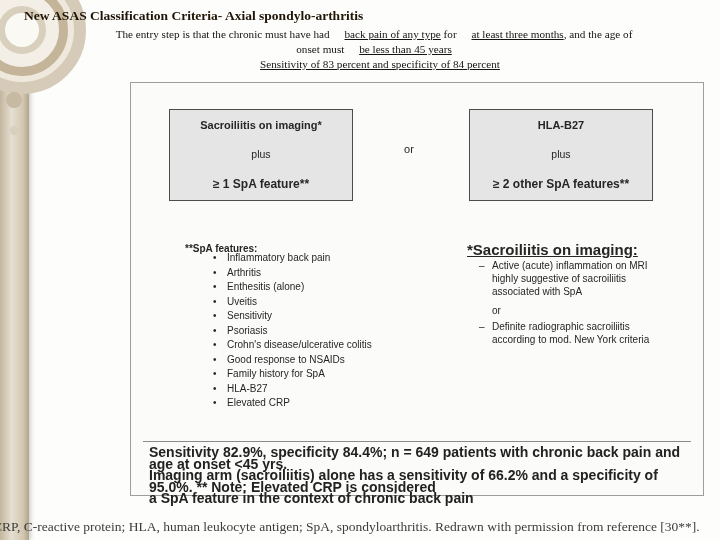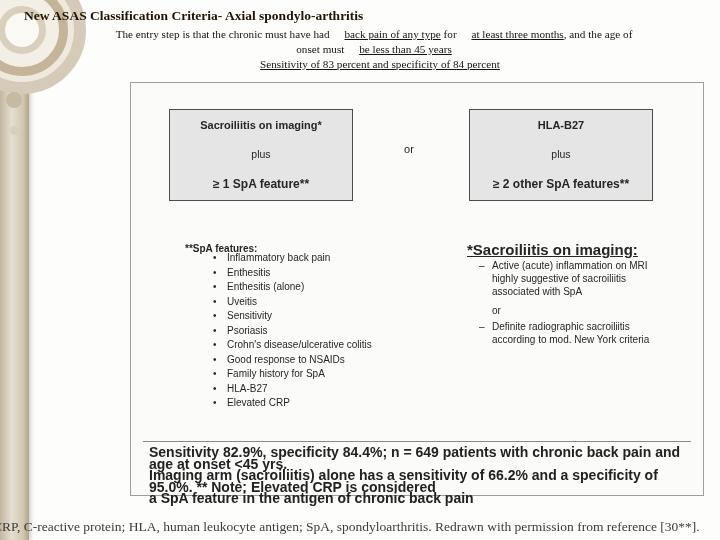--- a/index.html
+++ b/index.html
@@ -116,21 +116,21 @@
     </div>
 
     <div class="feat-head">**SpA features:</div>
     <div class="feat-list">
       <div class="feat-item">
           <span class="bl">•</span>
           <span>Inflammatory back pain</span>
         </div>
       <div class="feat-item">
           <span class="bl">•</span>
-          <span>Enthesitis</span>
+          <span>Arthritis</span>
         </div>
       <div class="feat-item">
           <span class="bl">•</span>
           <span>Enthesitis (alone)</span>
         </div>
       <div class="feat-item">
           <span class="bl">•</span>
           <span>Uveitis</span>
         </div>
       <div class="feat-item">
@@ -171,20 +171,20 @@
     <div class="sac-or">or</div>
     <div class="sac-item sac2">
       <span class="dl">–</span>
       <span class="tx">Definite radiographic sacroiliitis according to mod. New York criteria</span>
     </div>
 
     <div class="divider"></div>
     <div class="footnote">
       <div>Sensitivity 82.9%, specificity 84.4%; n = 649 patients with chronic back pain and age at onset &lt;45 yrs.</div>
       <div>Imaging arm (sacroiliitis) alone has a sensitivity of 66.2% and a specificity of 95.0%. ** Note: Elevated CRP is considered</div>
-      <div>a SpA feature in the antigen of chronic back pain</div>
+      <div>a SpA feature in the context of chronic back pain</div>
     </div>
 
   </div>
 
   <div class="caption">CRP, C-reactive protein; HLA, human leukocyte antigen; SpA, spondyloarthritis. Redrawn with permission from reference [30**].</div>
 
 </div>
 
 </body></html>

